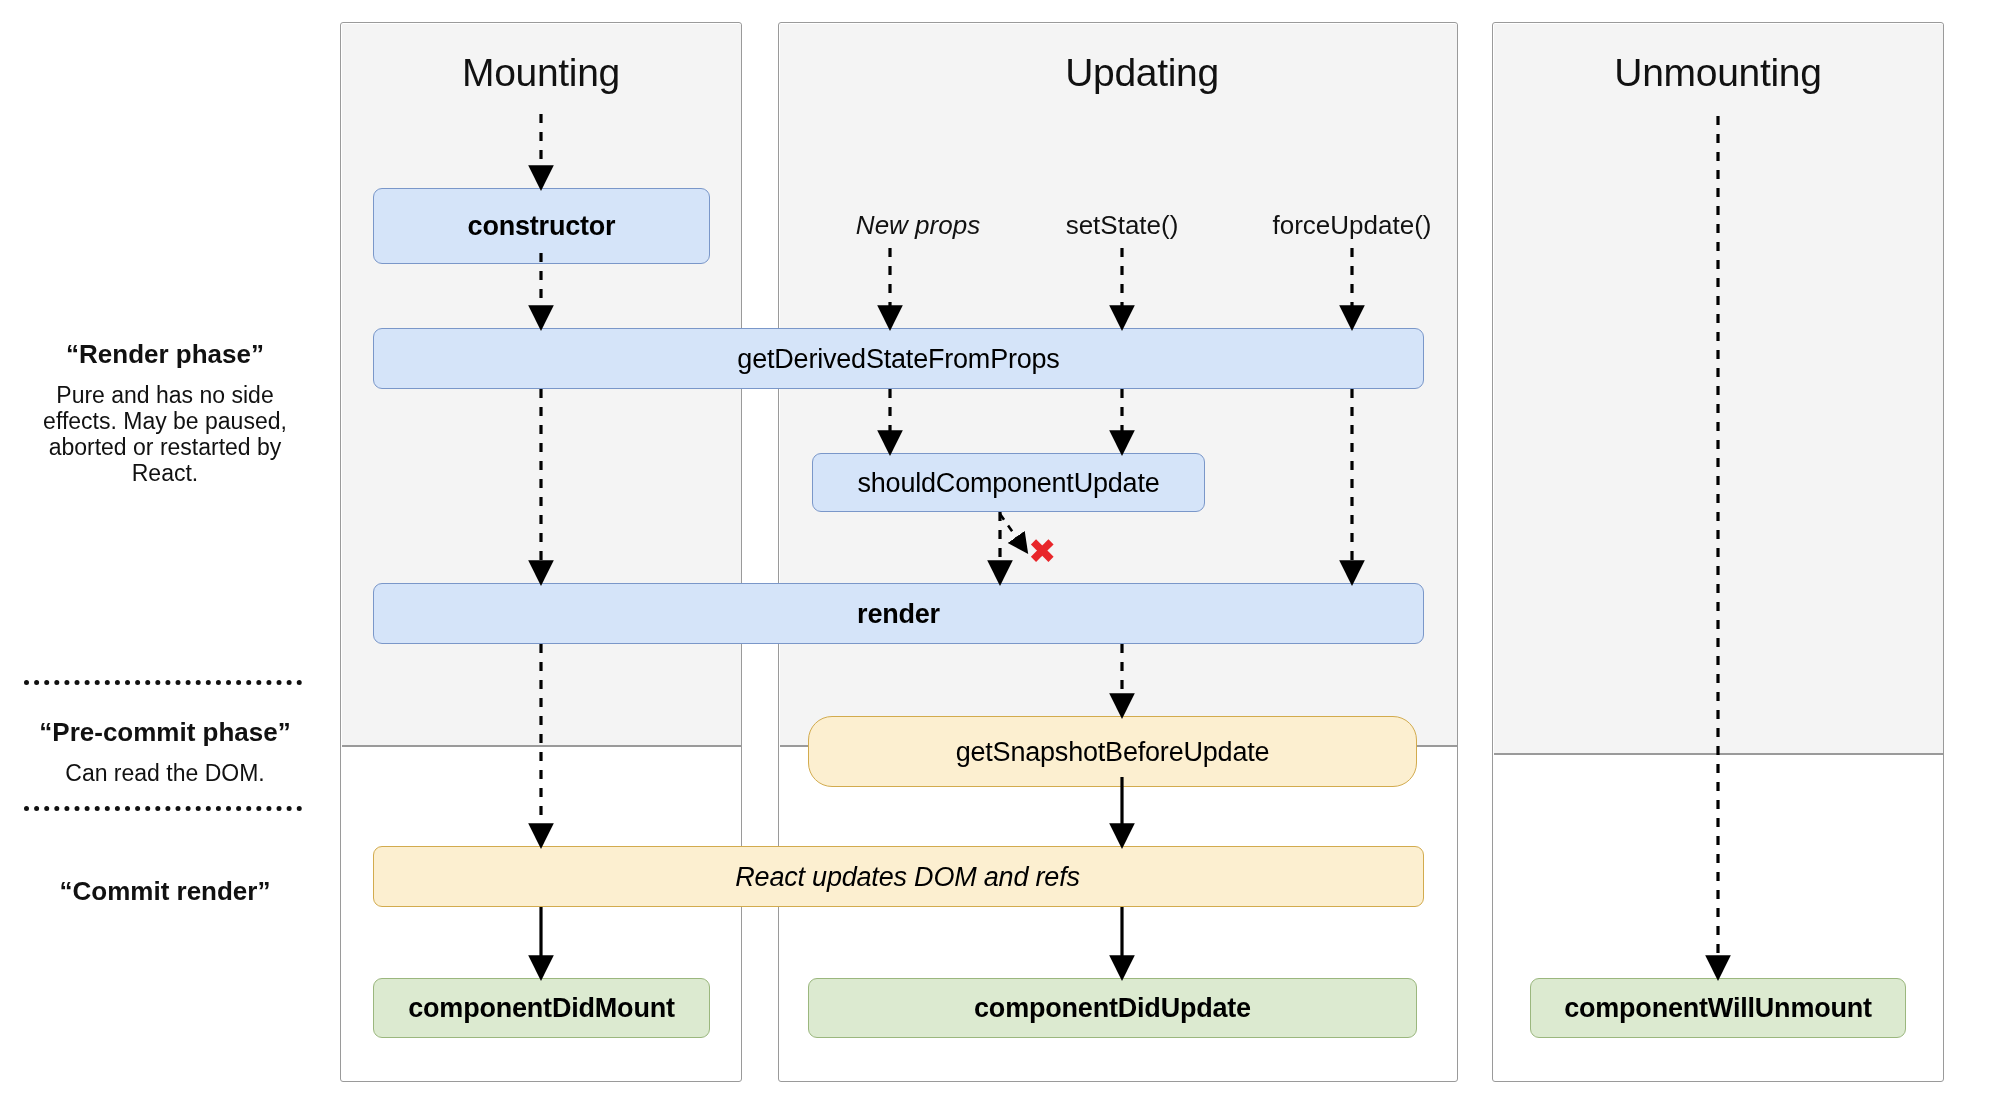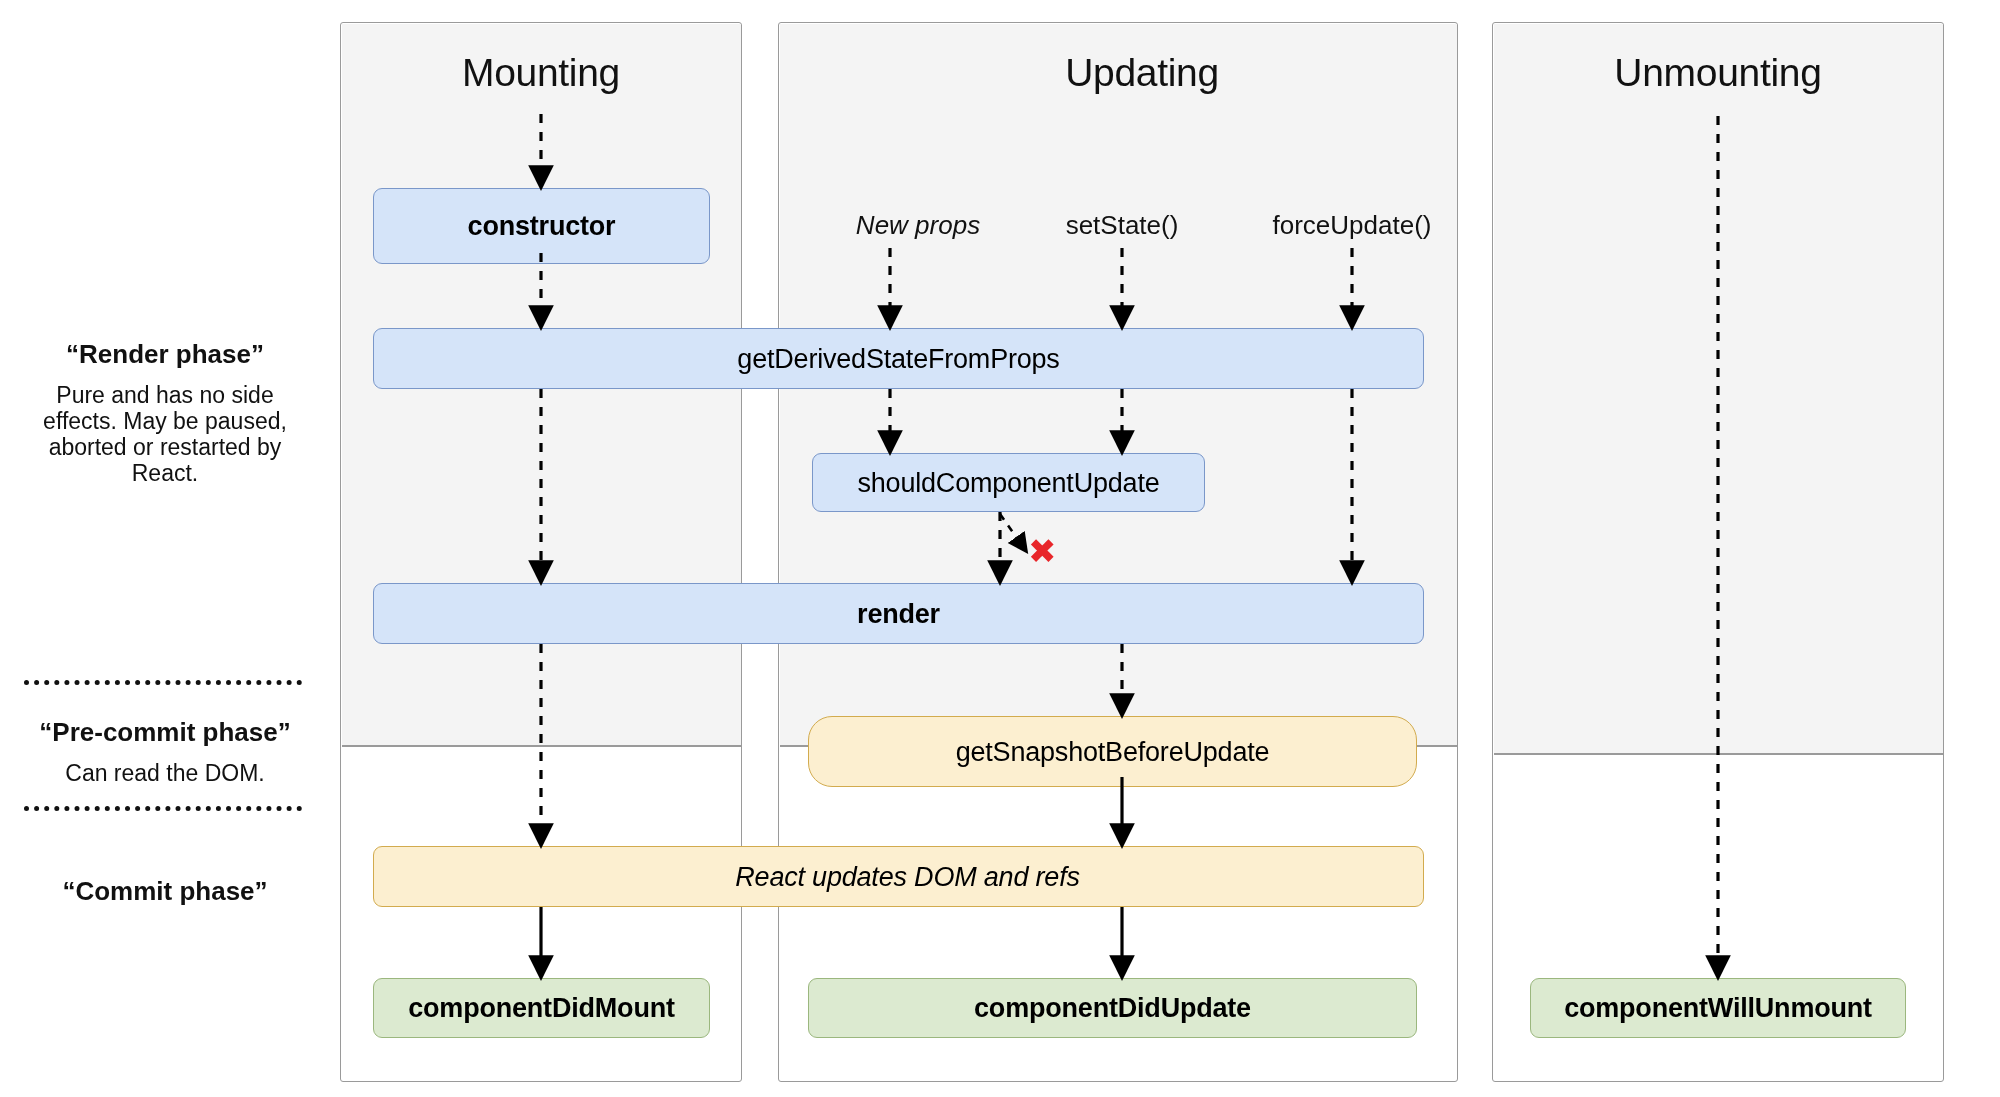--- a/index.html
+++ b/index.html
@@ -157,21 +157,21 @@
   <div class="dotted-rule" style="left:24px; top:680px; width:278px;"></div>
 
   <div class="legend-block" style="left:20px; top:716px; width:290px;">
     <p class="legend-title">“Pre-commit phase”</p>
     <p class="legend-body">Can read the DOM.</p>
   </div>
 
   <div class="dotted-rule" style="left:24px; top:806px; width:278px;"></div>
 
   <div class="legend-block" style="left:20px; top:875px; width:290px;">
-    <p class="legend-title">“Commit phase”</p>
+    <p class="legend-title">“Commit render”</p>
   </div>
 
   <div class="trigger italic" style="left:780px; top:210px; width:220px;margin-left:28px;">New props</div>
   <div class="trigger" style="left:1012px; top:210px; width:220px;">setState()</div>
   <div class="trigger" style="left:1242px; top:210px; width:220px;">forceUpdate()</div>
 
   <div class="lbox blue bold" style="left:373px; top:188px; width:337px; height:76px;">constructor</div>
 
   <div class="lbox blue" style="left:373px; top:328px; width:1051px; height:61px;">getDerivedStateFromProps</div>
 

